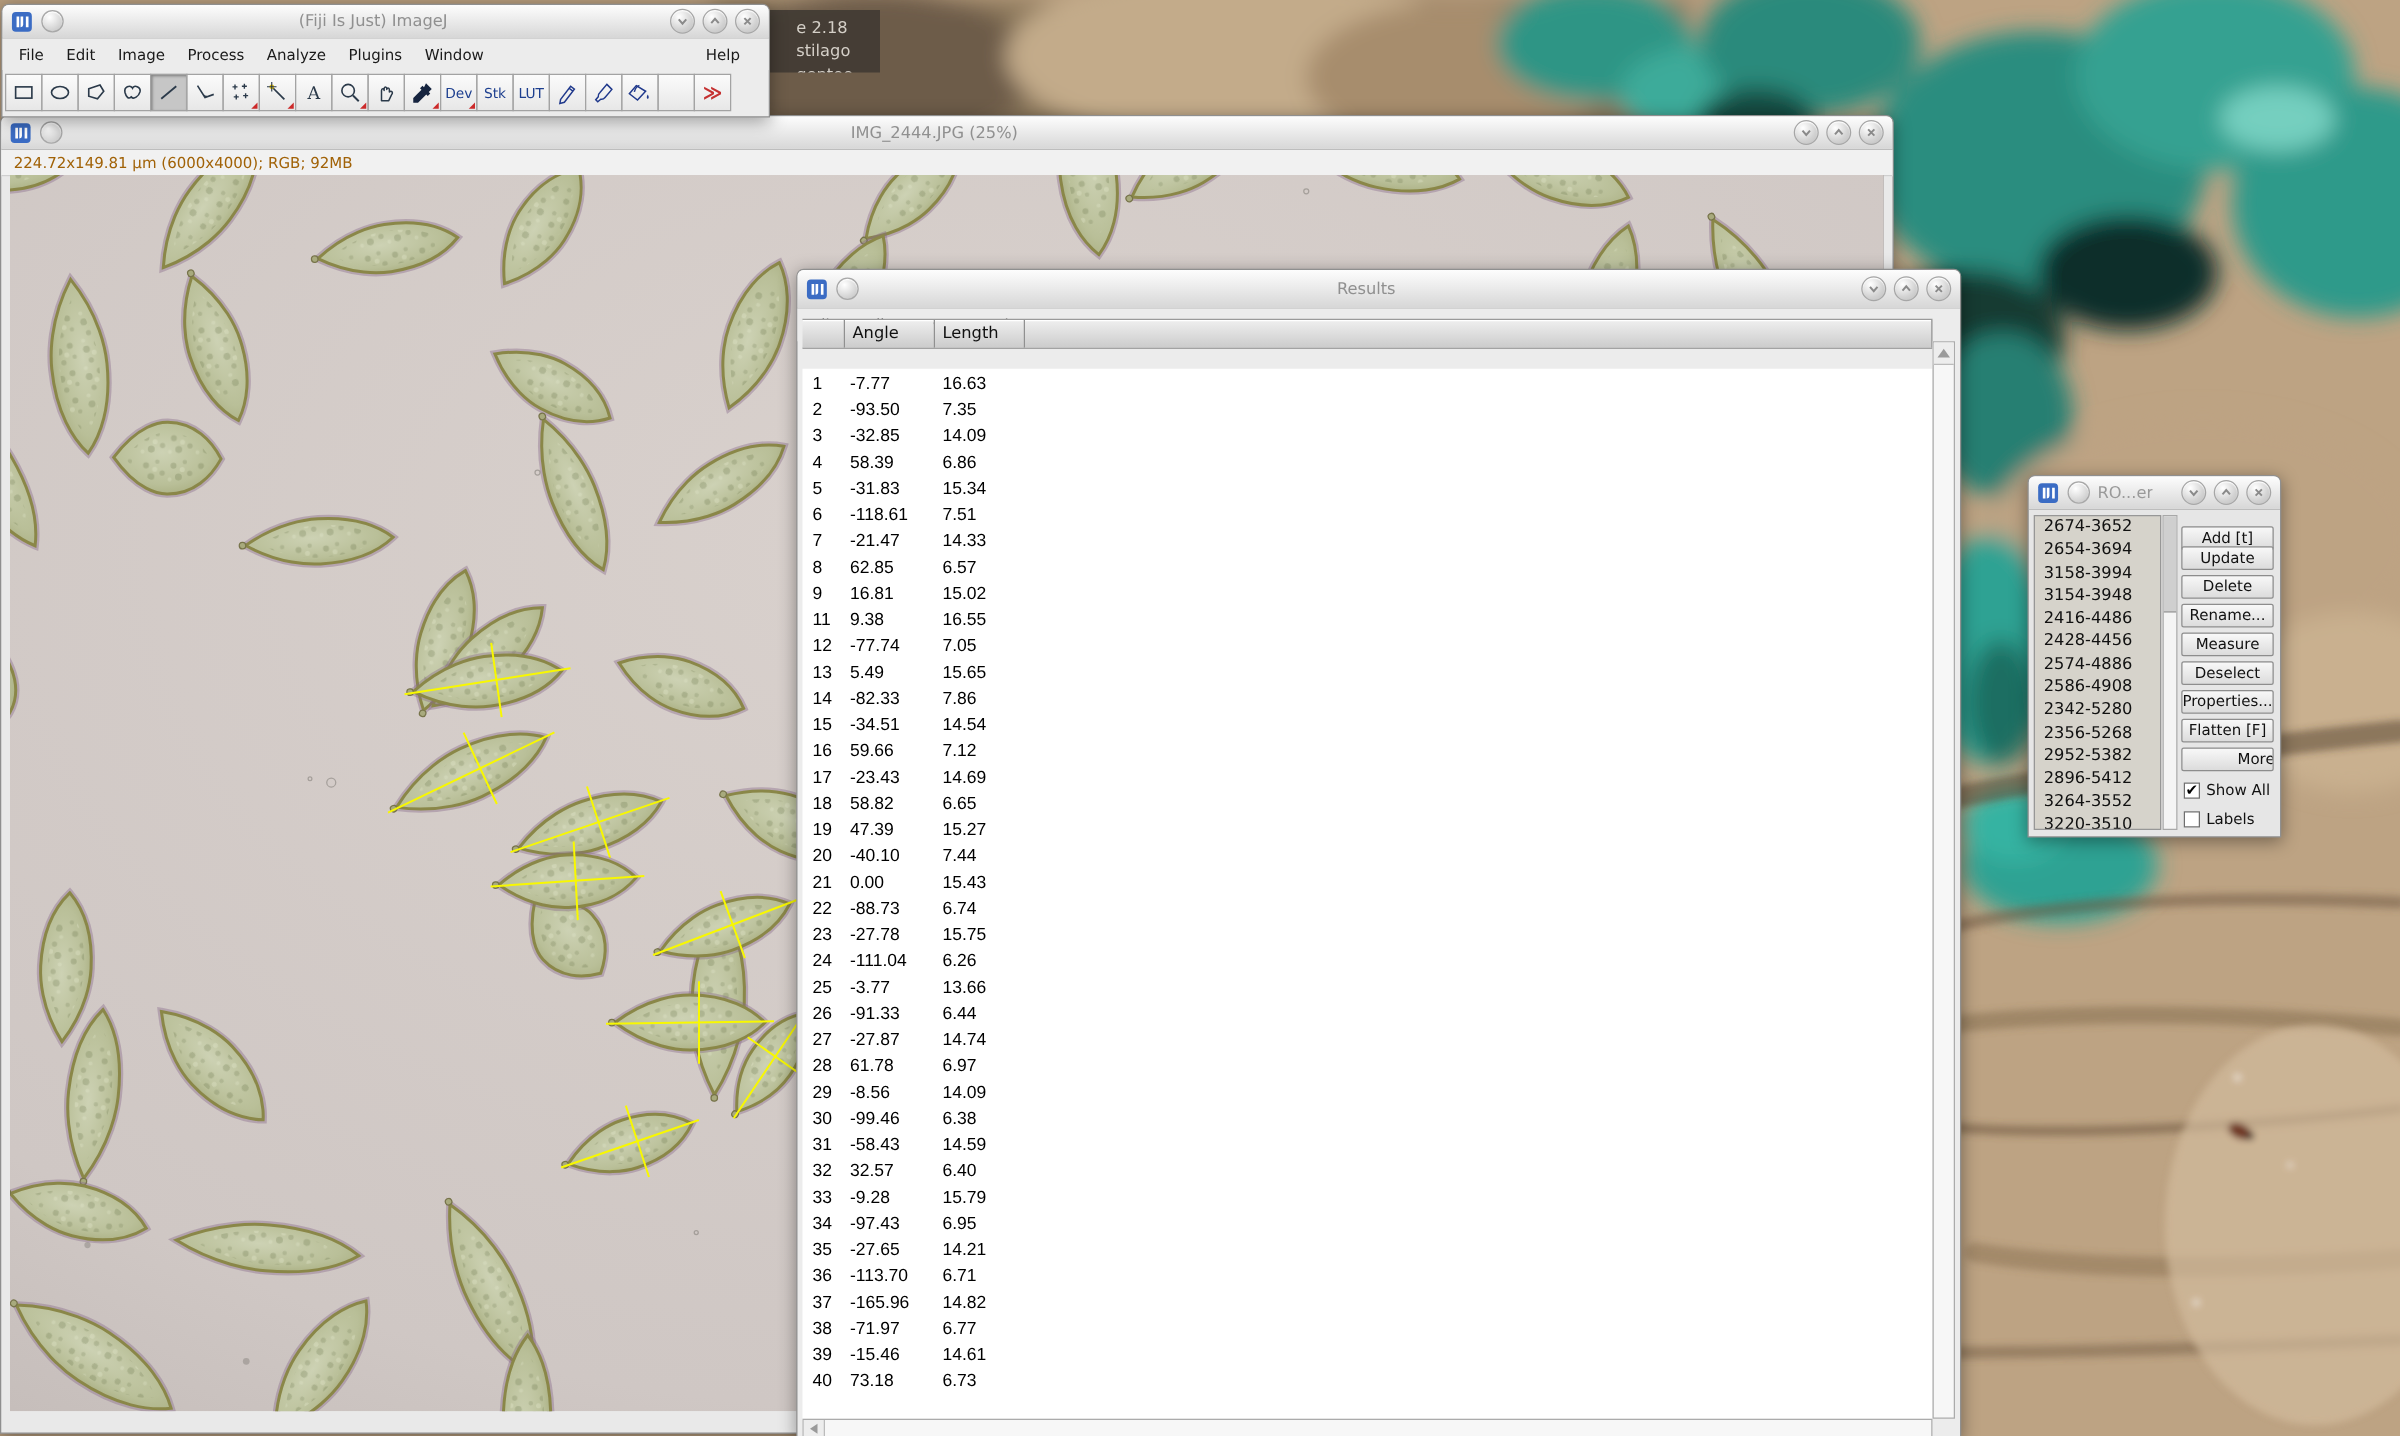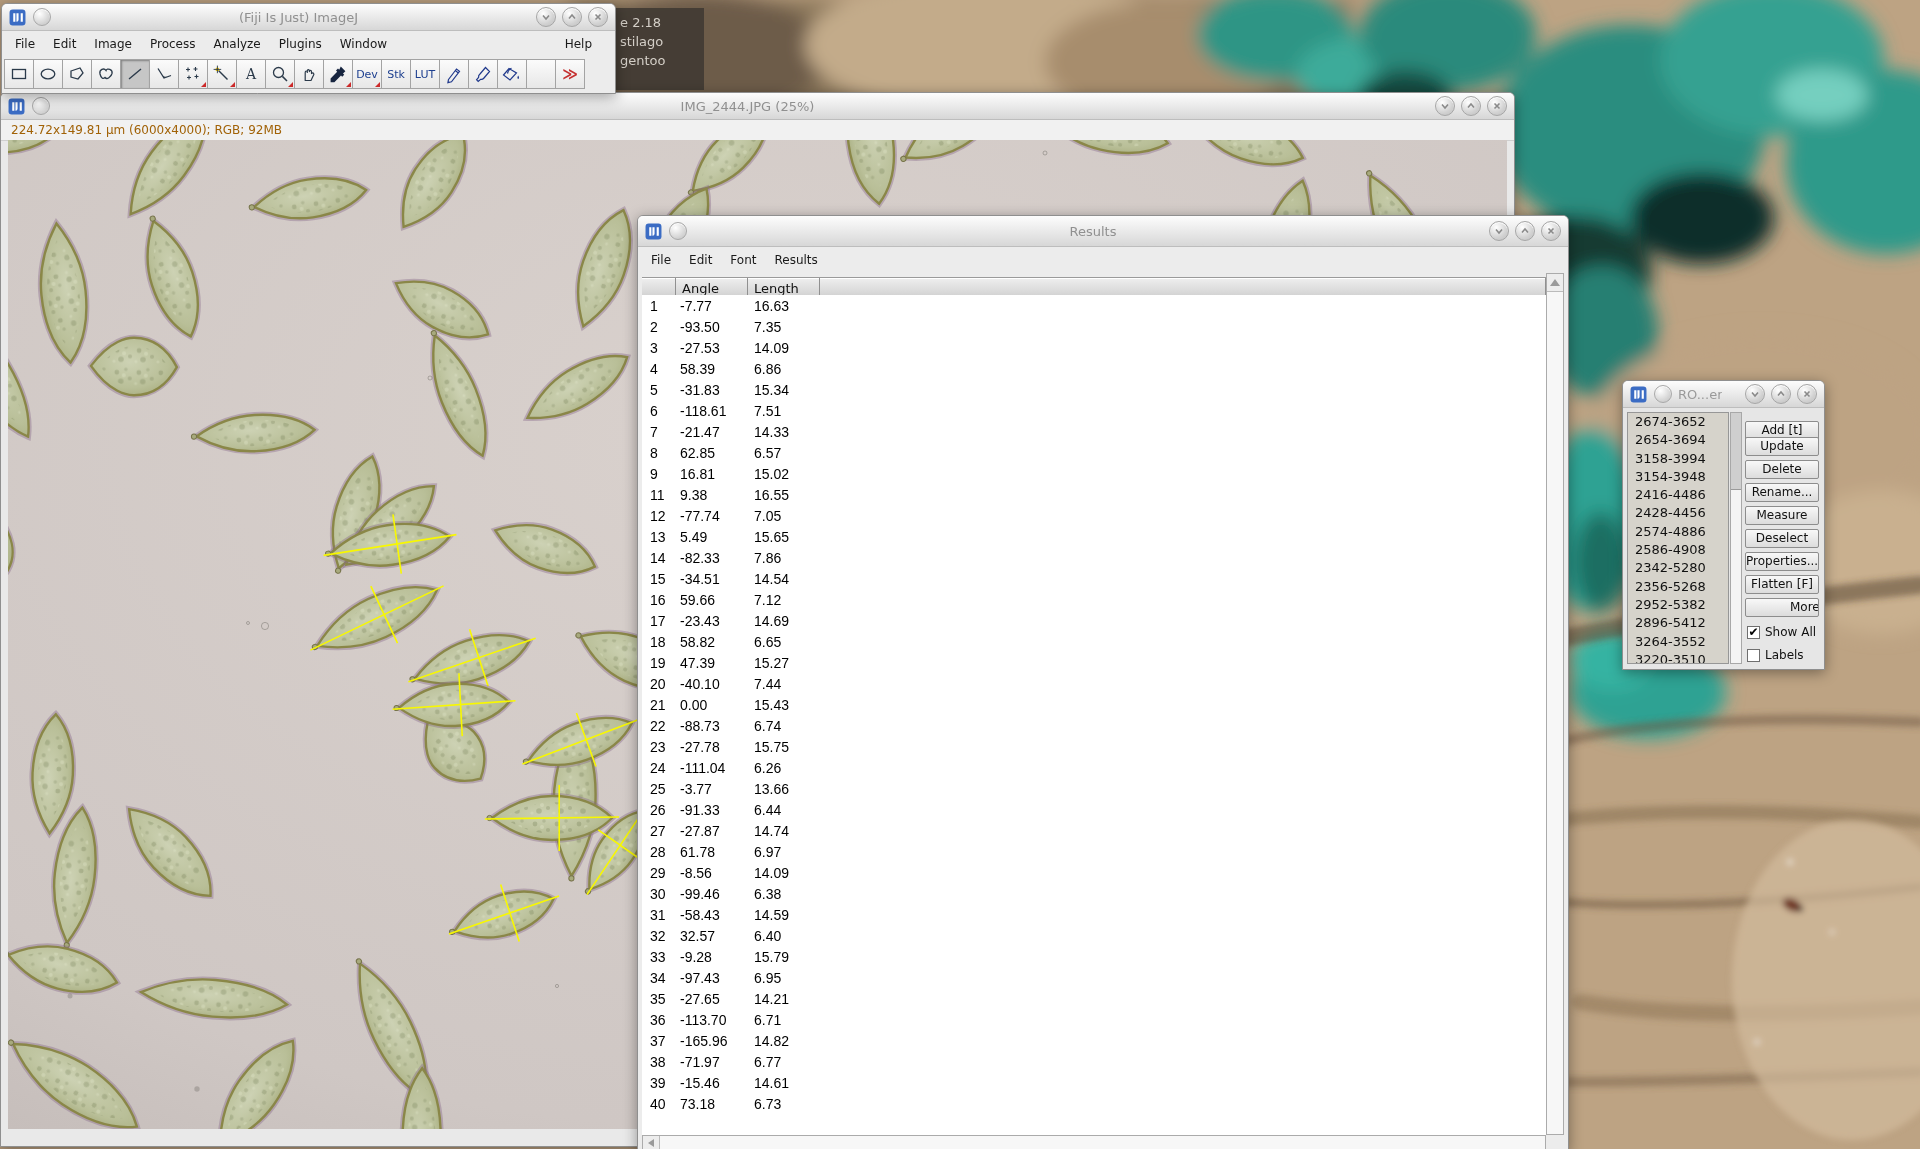--- a/index.html
+++ b/index.html
@@ -48,21 +48,21 @@
   #win-image{left:0;top:92px;width:1513px;height:1053px;z-index:2;background:#e9e9e9;}
   #infobar{height:20px;line-height:20px;background:#f1f1f1;border-bottom:1px solid #cfcfcf;
        font-size:12px;color:#a16207;padding-left:10px;}
   #canvas{position:absolute;left:7px;top:47px;width:1499px;height:989px;
        box-shadow:inset 0 0 0 1px #9a9a9a;}
   #canvas svg{display:block}
 
   
   #win-results{left:637px;top:215px;width:930px;height:934px;z-index:4;}
   #win-results .titlebar{height:30px;}
-  .res-header{position:absolute;left:4px;right:22px;top:61px;height:22px;display:flex;
+  .res-header{position:absolute;left:4px;right:22px;top:39px;height:22px;display:flex;
        font-size:13px;color:#111;border-top:1px solid #9a9a9a;border-bottom:1px solid #8a8a8a;}
   .hcell{box-sizing:border-box;background:linear-gradient(#efefef,#cccccc);
        border-right:1px solid #909090;box-shadow:inset 0 1px 0 #fff;
        padding:3px 0 0 6px;}
   .hc0{width:34px;} .hc1{width:72px;} .hc2{width:72px;} .hfill{flex:1;}
   .res-rows{position:absolute;left:4px;right:22px;top:79px;bottom:15px;background:#fff;
        overflow:hidden;font-family:"Liberation Sans",sans-serif;font-size:14px;color:#000;}
   .res-row{height:21px;display:flex;align-items:center;}
   .res-row .c0{width:34px;padding-left:8px;box-sizing:border-box;}
   .res-row .c1{width:72px;padding-left:4px;box-sizing:border-box;}
@@ -91,23 +91,23 @@
   .roi-thumb{position:absolute;left:0;right:0;top:0;height:76px;background:#cfcfcf;
        border-bottom:1px solid #9a9a9a;}
   .roi-btn{position:absolute;left:122px;width:74px;height:19px;box-sizing:border-box;
        background:linear-gradient(#f8f8f8,#dcdcdc);border:1px solid #8d8d8d;border-radius:2px;
        font-size:12px;color:#111;text-align:center;line-height:17px;white-space:nowrap;overflow:hidden;}
   .roi-check{position:absolute;left:124px;display:flex;align-items:center;font-size:12px;color:#111;}
   .cbox{width:11px;height:11px;border:1px solid #6f6f6f;background:#fff;margin-right:5px;
        display:flex;align-items:center;justify-content:center;font-size:12px;line-height:11px;color:#000;}
 
   
-  #wlabel{position:absolute;left:616px;top:8px;width:88px;height:82px;z-index:1;
+  #wlabel{position:absolute;left:616px;top:8px;width:88px;height:50px;z-index:1;
        background:rgba(66,59,52,.93);color:#d4cfc7;font-size:13px;line-height:19px;
-       padding:5px 6px 0 4px;box-sizing:border-box;overflow:hidden;}
+       padding:5px 6px 0 21px;box-sizing:border-box;overflow:hidden;}
 </style>
 </head>
 <body>
 
 <div id="stage">
 
   <svg id="bg" viewBox="0 0 1920 1149" preserveAspectRatio="none">
     <defs>
       <filter id="b8" x="-40%" y="-40%" width="180%" height="180%">
           <feGaussianBlur stdDeviation="9"></feGaussianBlur>
@@ -915,21 +915,21 @@
           <span class="c1">-7.77</span>
           <span class="c2">16.63</span>
         </div>
         <div class="res-row">
           <span class="c0">2</span>
           <span class="c1">-93.50</span>
           <span class="c2">7.35</span>
         </div>
         <div class="res-row">
           <span class="c0">3</span>
-          <span class="c1">-27.53</span>
+          <span class="c1">-32.85</span>
           <span class="c2">14.09</span>
         </div>
         <div class="res-row">
           <span class="c0">4</span>
           <span class="c1">58.39</span>
           <span class="c2">6.86</span>
         </div>
         <div class="res-row">
           <span class="c0">5</span>
           <span class="c1">-31.83</span>

